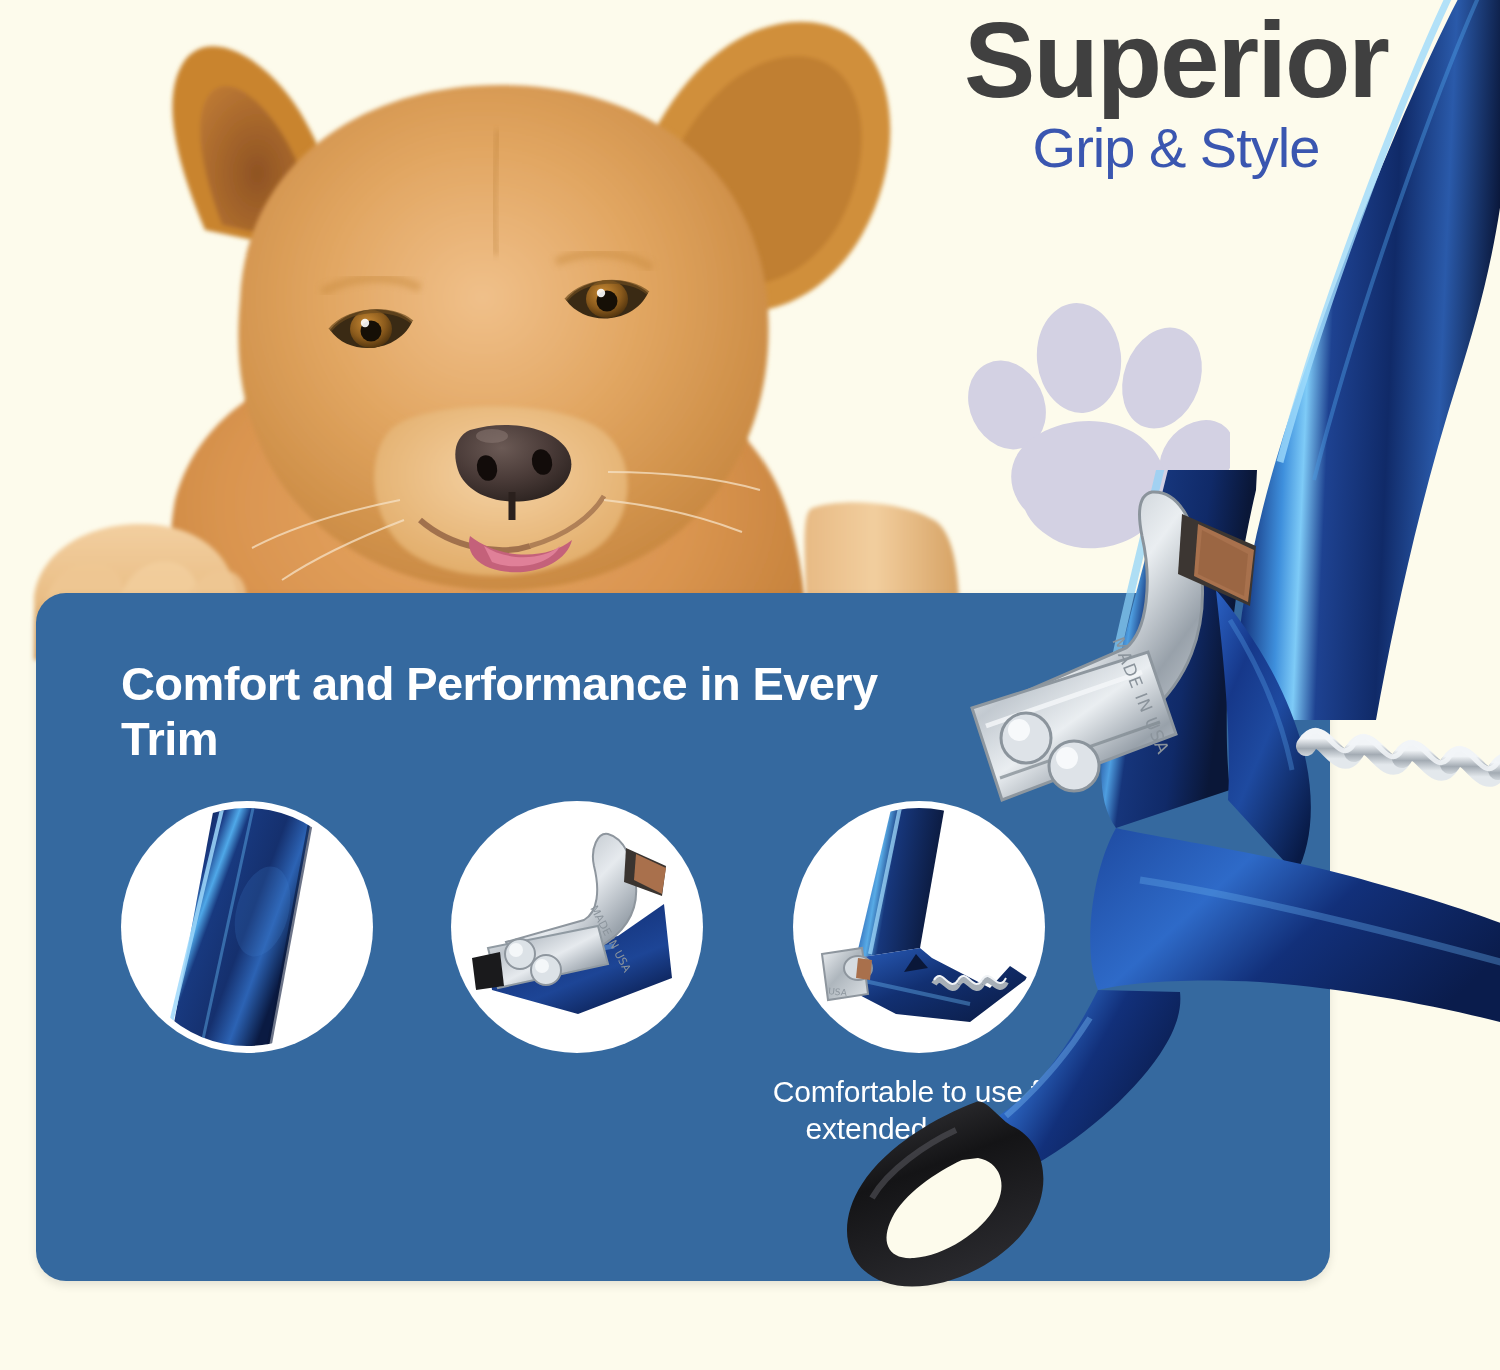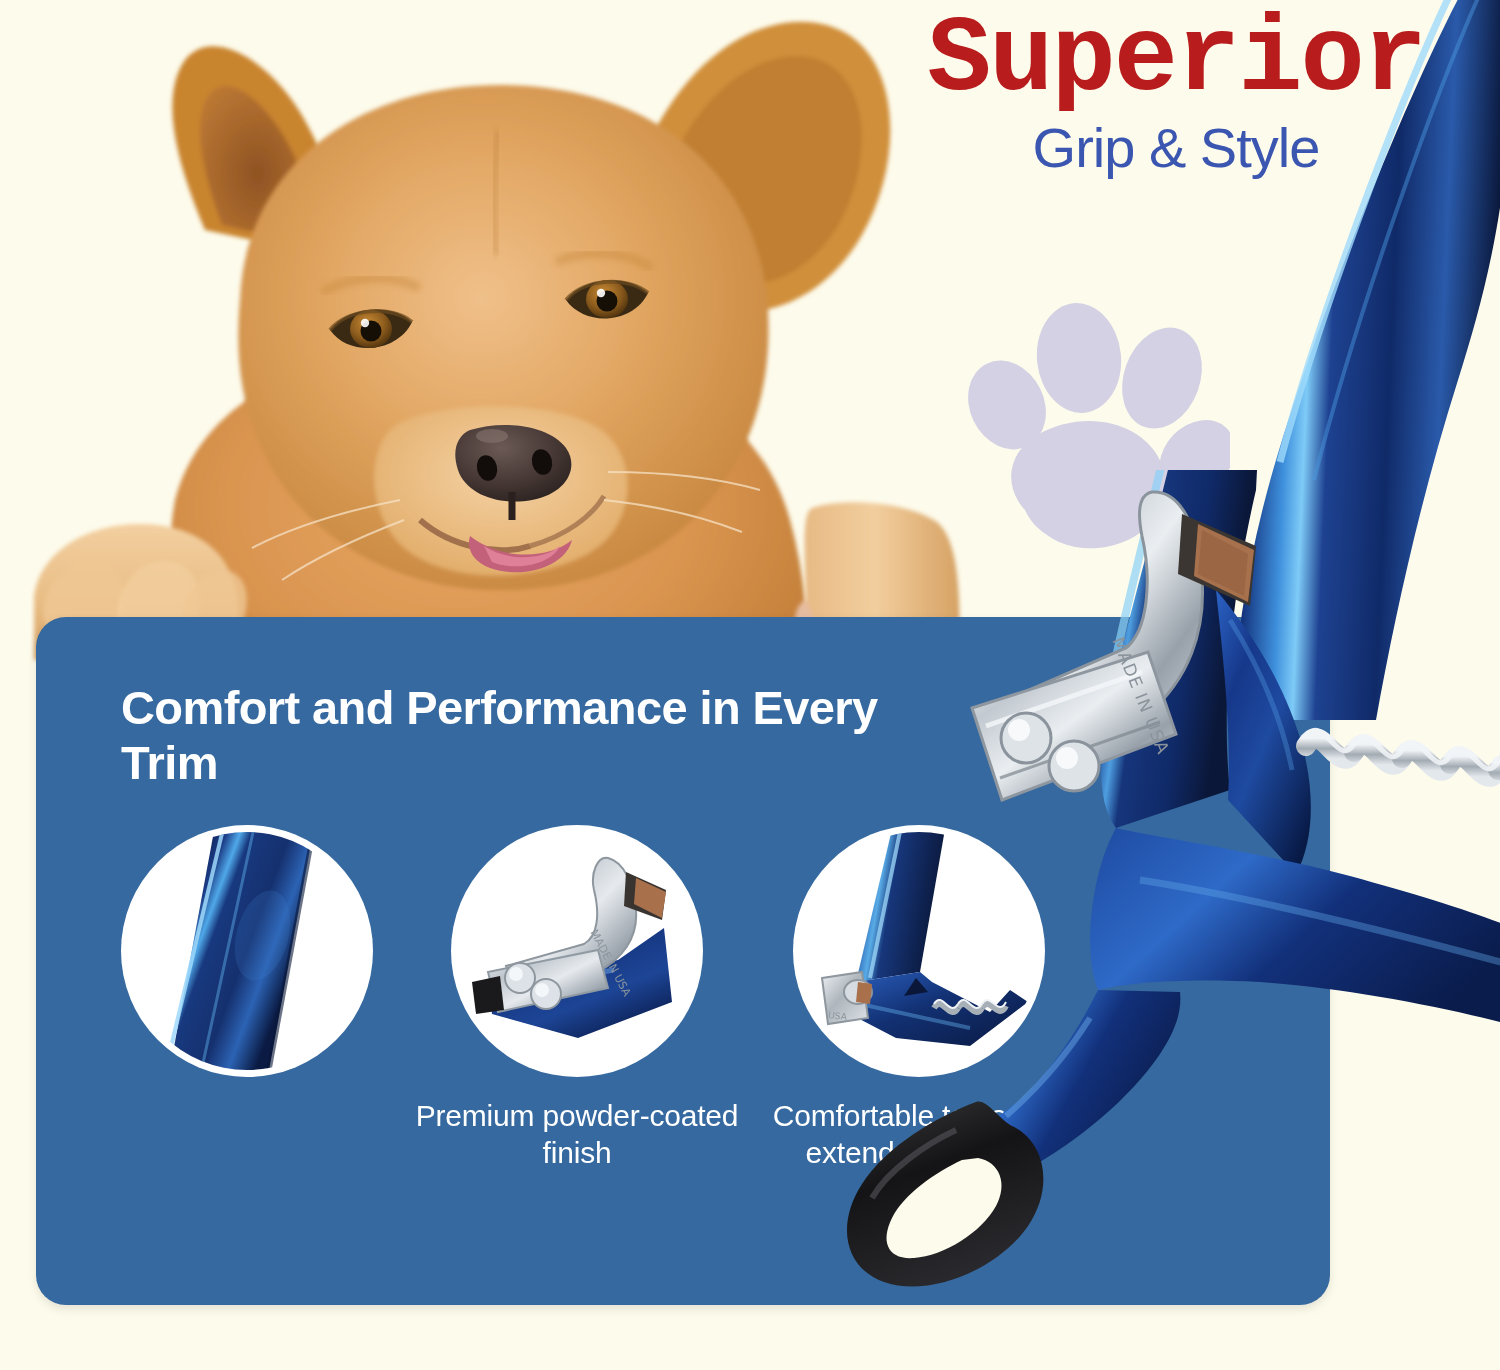--- a/index.html
+++ b/index.html
@@ -7,37 +7,37 @@
     width:1500px;height:1370px;
     background:#FDFBEC;
     font-family:"Liberation Sans", sans-serif;
     overflow:hidden;
   }
   #stage{position:relative;width:1500px;height:1370px;overflow:hidden;background:#FDFBEC;}
 
   
   .headline{position:absolute;left:856px;top:6px;width:640px;text-align:center;}
   .headline-top{
-    font-size:107px;line-height:1.02;font-weight:700;color:#b91c1c;
-    letter-spacing:-2px;white-space:nowrap;font-family:Liberation Mono, monospace;
+    font-size:107px;line-height:1.02;font-weight:700;color:#404040;
+    letter-spacing:-2px;white-space:nowrap;
   }
   .headline-sub{
     font-size:56px;line-height:1.04;font-weight:500;color:#3A56B0;
     letter-spacing:-1px;white-space:nowrap;margin-top:4px;
   }
 
   
   .paw{position:absolute;left:955px;top:300px;width:275px;height:260px;}
 
   
   .dog-wrap{position:absolute;left:0px;top:0px;width:1010px;height:830px;}
 
   
   .panel{
-    position:absolute;left:36px;top:617px;width:1294px;height:688px;
+    position:absolute;left:36px;top:593px;width:1294px;height:688px;
     background:#35699F;border-radius:30px;
     box-shadow:0 4px 10px rgba(0,0,0,.10);
   }
   .panel-title{
     position:absolute;left:85px;top:64px;width:760px;
     color:#FFFFFF;font-weight:700;font-size:47px;line-height:1.16;
     letter-spacing:-.6px;
   }
 
   .features{position:absolute;left:46px;top:215px;width:1010px;height:420px;}
@@ -307,21 +307,20 @@
             <circle cx="62" cy="146" r="15" fill="#DCE2E7" stroke="#8E969E" stroke-width="2"></circle>
             <circle cx="58" cy="142" r="7" fill="#F4F7F9"></circle>
             <circle cx="88" cy="162" r="15" fill="#DCE2E7" stroke="#8E969E" stroke-width="2"></circle>
             <circle cx="84" cy="158" r="7" fill="#F4F7F9"></circle>
 
             <text x="132" y="100" fill="#8B949C" font-family="DejaVu Sans, sans-serif" font-size="11" transform="rotate(62 132 100)">MADE IN USA</text>
 
             <path d="M14 150 L 42 144 L 46 178 L 18 182 Z" fill="#1A1A1C"></path>
           </svg>
         </div>
-        <div class="feature-cap">Premium powder-coated finish</div>
       </div>
 
       <div class="feature f3">
         <div class="circle">
           <svg viewBox="0 0 238 238" width="238" height="238">
             <defs>
               <linearGradient id="blue3" x1="0" y1="0" x2="1" y2="0.3">
                 <stop offset="0%" stop-color="#0C1D4B"></stop>
                 <stop offset="22%" stop-color="#2456A8"></stop>
                 <stop offset="36%" stop-color="#58ABE6"></stop>

